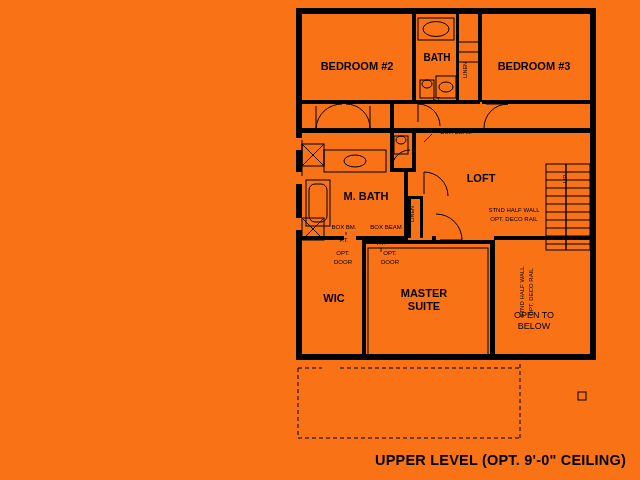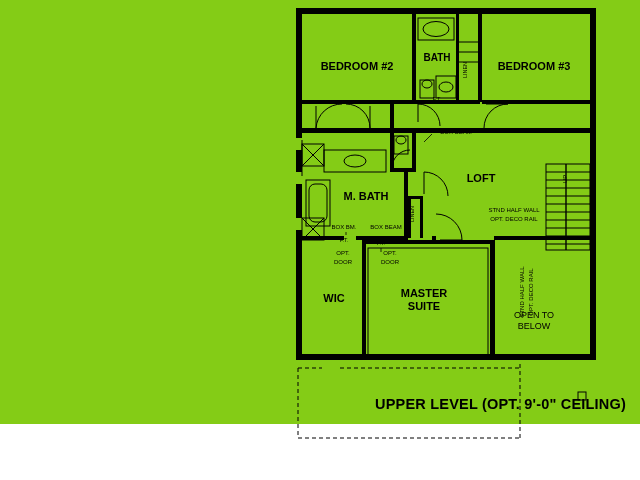--- a/index.html
+++ b/index.html
@@ -10,22 +10,22 @@
   body {
     width: 640px;
     height: 480px;
     font-family: "Liberation Sans", sans-serif;
     color: #000000;
     overflow: hidden;
   }
   #stage {
     position: relative;
     width: 640px;
-    height: 424px;
-    background: #84cc16;
+    height: 480px;
+    background: #f97316;
   }
   svg#plan {
     position: absolute;
     left: 0;
     top: 0;
   }
   .ttl {
     position: absolute;
     right: 14px;
     bottom: 12px;

